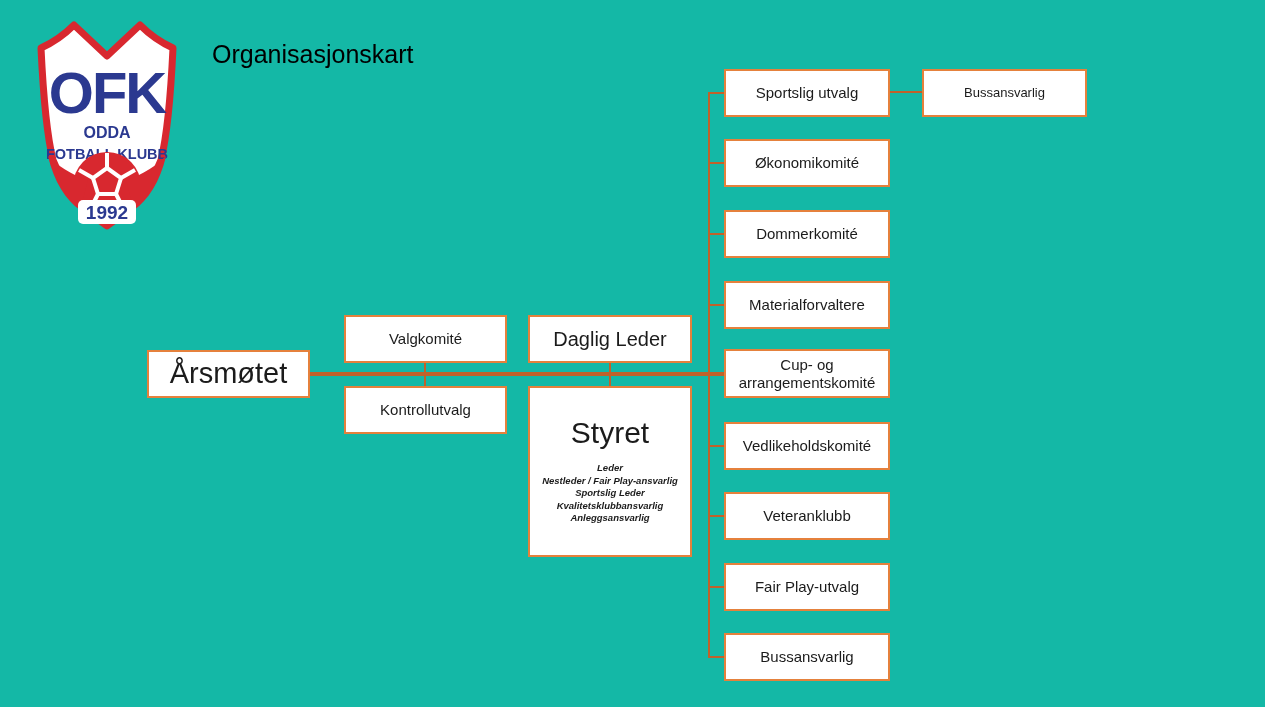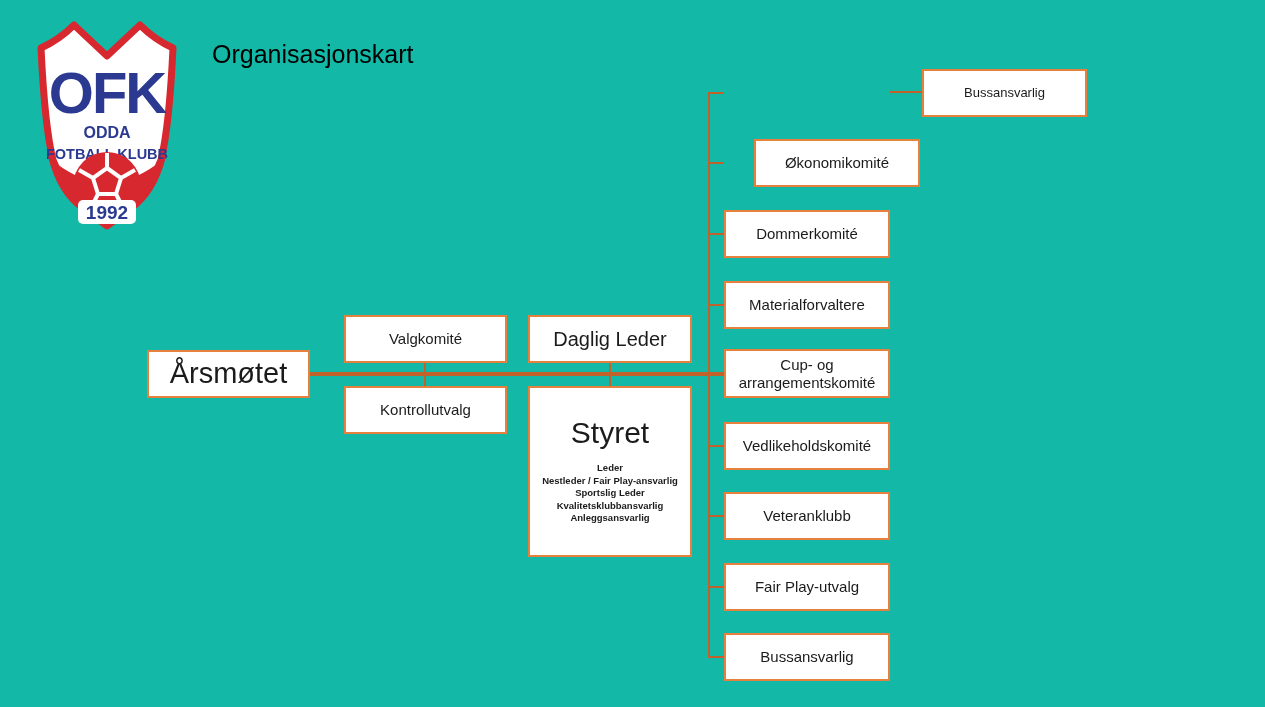--- a/index.html
+++ b/index.html
@@ -36,21 +36,21 @@
   .fs-29{font-size:29px;}
   .fs-20{font-size:20px;}
   .fs-15{font-size:15px;}
   .fs-13{font-size:13px;}
   .styret-box{
     flex-direction:column;
     justify-content:flex-start;
     padding-top:28px;
   }
   .styret-title{font-size:30px;line-height:1.1;}
-  .styret-roles{margin-top:13px;display:flex;flex-direction:column;}
+  .styret-roles{margin-top:13px;display:flex;flex-direction:column;font-style:italic;}
   .styret-roles span{font-size:9.5px;line-height:12.5px;font-weight:600;}
   .logo{position:absolute;left:22px;top:10px;width:170px;height:222px;}
 </style>
 </head>
 <body>
 
 <div id="stage">
 
   <svg class="logo" viewBox="0 0 170 222">
     <path d="M85,46 L52,15 C41,26 30,33 19,38 C21,80 24,122 31,150 C45,186 64,201 85,216 C106,201 125,186 139,150 C146,122 149,80 151,38 C140,33 129,26 118,15 Z" fill="#ffffff" stroke="#D8282F" stroke-width="7" stroke-linejoin="round"></path>
@@ -108,22 +108,25 @@
     <span class="styret-title">Styret</span>
     <span class="styret-roles">
       <span>Leder</span>
       <span>Nestleder / Fair Play-ansvarlig</span>
       <span>Sportslig Leder</span>
       <span>Kvalitetsklubbansvarlig</span>
       <span>Anleggsansvarlig</span>
     </span>
   </div>
 
+  <div class="box fs-15" style="left:724px;top:69px;width:166px;height:48px;">
+    <span>Sportslig utvalg</span>
+  </div>
 
-  <div class="box fs-15" style="left:724px;top:139px;width:166px;height:48px;margin-left:30px;">
+  <div class="box fs-15" style="left:724px;top:139px;width:166px;height:48px;">
     <span>Økonomikomité</span>
   </div>
 
   <div class="box fs-15" style="left:724px;top:210px;width:166px;height:48px;">
     <span>Dommerkomité</span>
   </div>
 
   <div class="box fs-15" style="left:724px;top:281px;width:166px;height:48px;">
     <span>Materialforvaltere</span>
   </div>

